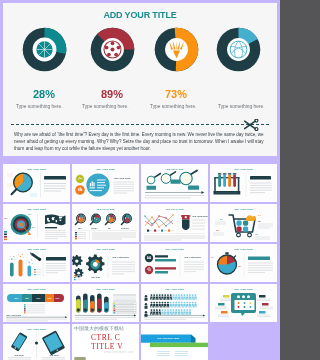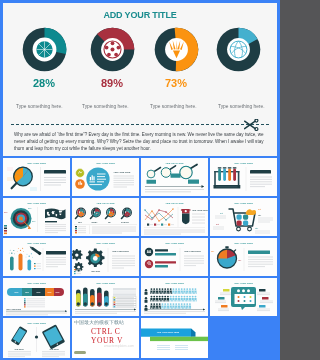--- a/index.html
+++ b/index.html
@@ -1,28 +1,28 @@
 <!DOCTYPE html>
 <html><head>
 <meta charset="utf-8">
 <style>
   html,body{margin:0;padding:0;}
   body{width:280px;height:360px;background:#555557;font-family:"Liberation Sans",sans-serif;overflow:hidden;}
-  .page{position:absolute;left:0;top:0;width:280px;height:360px;background:#3b82f6;}
+  .page{position:absolute;left:0;top:0;width:280px;height:360px;background:#c4b5fd;}
   
   .hero{position:absolute;left:3px;top:3px;width:274px;height:153px;background:#f6f6f6;overflow:hidden;}
   .hero-title{position:absolute;left:0;top:7px;width:274px;text-align:center;color:#1a8c8e;font-weight:bold;font-size:9px;letter-spacing:-0.15px;}
   .dwrap{position:absolute;top:24px;width:45px;height:45px;}
-  .pct{position:absolute;top:74px;width:70px;text-align:center;font-weight:bold;font-size:11px;}
+  .pct{position:absolute;top:85px;width:70px;text-align:center;font-weight:bold;font-size:11px;}
   .cap{position:absolute;top:101px;width:90px;text-align:left;font-size:4.8px;color:#6b7075;white-space:nowrap;letter-spacing:0.02px;}
   .dashline{position:absolute;left:8px;top:121px;width:258px;height:0;border-top:1px dashed #23515c;}
   .scis{position:absolute;left:241px;top:116px;}
   .para{position:absolute;left:11px;top:128px;width:256px;font-size:4.55px;line-height:7.1px;color:#3b4045;text-align:left;}
   
-  .grid{position:absolute;left:0;top:0;width:280px;height:266px;}
+  .grid{position:absolute;left:0;top:6px;width:280px;height:266px;}
   .cell{position:absolute;width:67px;height:38px;background:#fcfcfc;overflow:hidden;}
   .cell > svg{display:block;width:67px;height:38px;}
   .c0{left:3px}.c1{left:72px}.c2{left:141px}.c3{left:210px}
   .r0{top:158px}.r1{top:198px}.r2{top:238px}.r3{top:278px}.r4{top:318px}
   .st{font-size:2.2px;fill:#1a8c8e;font-weight:bold;letter-spacing:0.05px}
   .wm{position:absolute;}
   .wm-cn{position:absolute;left:2px;top:1px;font-size:5px;color:#6f8b94;white-space:nowrap;}
   .wm-k1{position:absolute;left:19px;top:9px;font-family:"Liberation Serif",serif;font-size:7.5px;color:#cc2028;letter-spacing:0.6px;}
   .wm-k2{position:absolute;left:19px;top:18px;font-family:"Liberation Serif",serif;font-size:7.5px;color:#cc2028;letter-spacing:0.6px;}
   .wm-ghost{position:absolute;left:32px;top:26px;font-size:3.4px;color:#d8d8d8;white-space:nowrap;}
@@ -861,21 +861,21 @@
             <line x1="39" y1="35.2" x2="62" y2="35.2"></line>
         <line x1="39" y1="36.9" x2="62" y2="36.9"></line>
             <line x1="39" y1="38.6" x2="56" y2="38.6"></line>
       </g>
     </svg>
   </div>
 
   <div class="cell r4 c1 wm" style="height:40px;background:#ffffff">
     <div class="wm-cn">中国最大的模板下载站</div>
     <div class="wm-k1">CTRL  C</div>
-    <div class="wm-k2">YOUR  V</div>
+    <div class="wm-k2">TITLE  V</div>
     <div class="wm-ghost">www.templates.com</div>
     <div class="wm-pill"></div>
   </div>
 
   <div class="cell r4 c2" style="height:40px">
     <svg viewBox="0 0 67 40" style="height:40px">
       <rect width="67" height="40" fill="#ffffff"></rect>
       <path d="M0 10.5 L50 10.5 L54.5 14.6 L50 18.7 L0 18.7 Z" fill="#1ba1dd"></path>
       <path d="M50 10.5 L54.5 14.6 L54.5 18.7 L50 18.7 Z" fill="#0c79ad"></path>
       <rect x="9" y="18.7" width="58" height="4.4" fill="#6cc24a"></rect>

